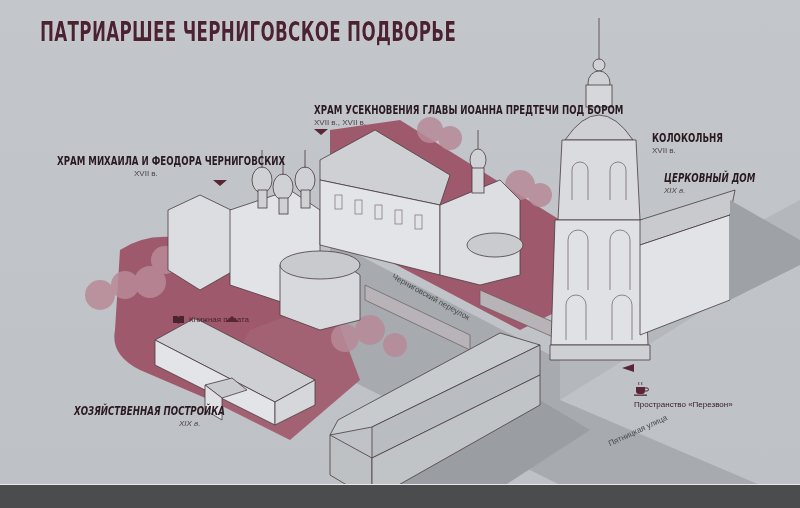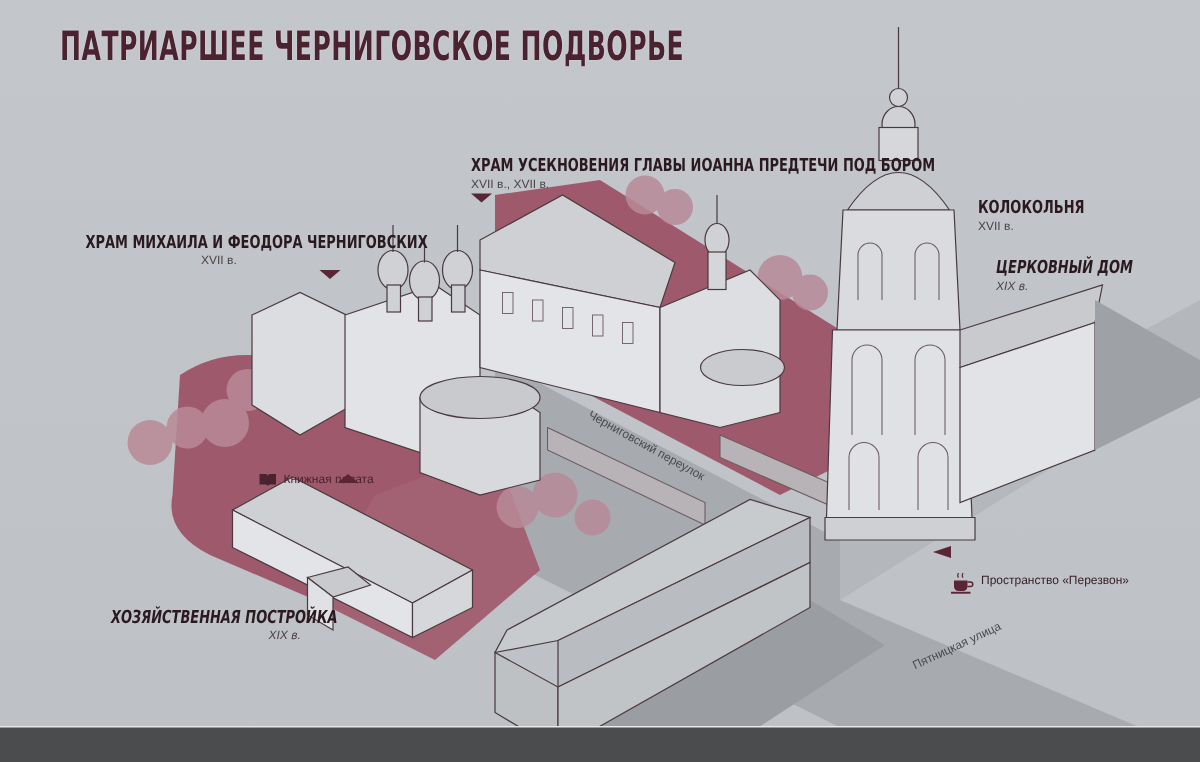--- a/index.html
+++ b/index.html
@@ -155,21 +155,21 @@
 </div>
 
 <div class="poi" style="left:172px; top:297px; color:#4a2230;">
   <svg width="13" height="10" viewBox="0 0 13 10">
     <path d="M1,1 h4 a1.5,1.5 0 0 1 1.5,1.5 V9 a1.5,1.5 0 0 0 -1.5,-1 H1 Z M12,1 h-4 a1.5,1.5 0 0 0 -1.5,1.5 V9 a1.5,1.5 0 0 1 1.5,-1 H12 Z" fill="#4a2230"></path>
   </svg>
   <span>Книжная палата</span>
 </div>
 <span class="marker" style="position:absolute; left:225px; top:314px; border-top:none; border-bottom:6px solid #5a2535;"></span>
 
-<div class="poi" style="left:634px; top:364px;">
+<div class="poi" style="left:634px; top:364px;flex-direction:column;">
   <svg width="16" height="14" viewBox="0 0 16 14">
     <path d="M5,0 q-1,2 0,3 M8,0 q-1,2 0,3" stroke="#5a2535" stroke-width="0.8" fill="none"></path>
     <path d="M2,5 h9 v4 a3,3 0 0 1 -3,3 h-3 a3,3 0 0 1 -3,-3 Z" fill="#5a2535"></path>
     <path d="M11,6 h2 a1.5,1.5 0 0 1 0,3 h-2" stroke="#5a2535" stroke-width="1" fill="none"></path>
     <rect x="0" y="12.5" width="13" height="1.3" fill="#5a2535"></rect>
   </svg>
   <span>Пространство «Перезвон»</span>
 </div>
 <span class="marker" style="position:absolute; left:622px; top:362px; border-left:none; border-right:12px solid #5a2535; border-top:4px solid transparent; border-bottom:4px solid transparent;"></span>
 

